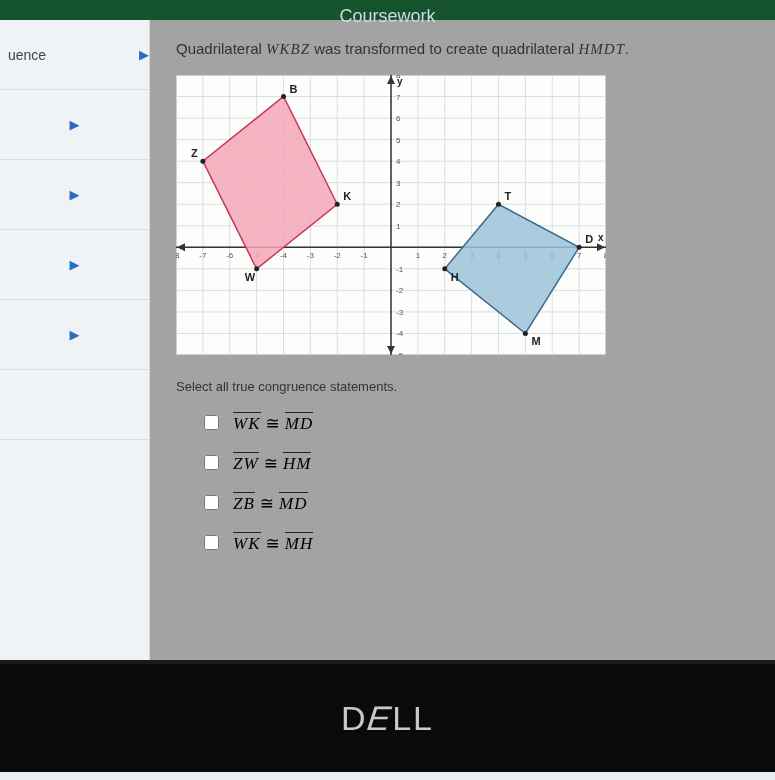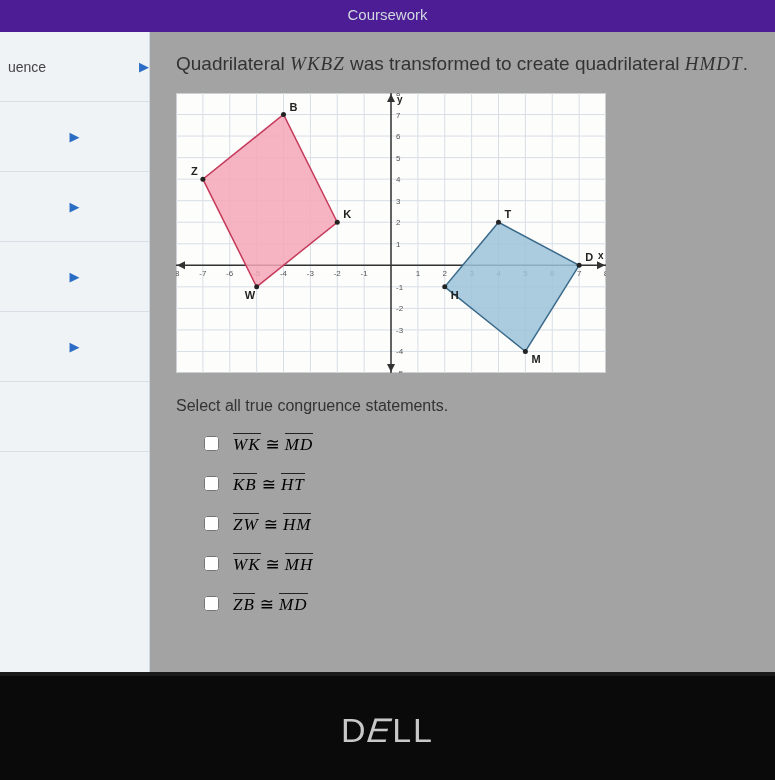--- a/index.html
+++ b/index.html
@@ -5,26 +5,26 @@
   * { box-sizing: border-box; margin: 0; padding: 0; }
   body {
     font-family: Arial, Helvetica, sans-serif;
     background: #e8eef2;
     width: 775px;
     height: 780px;
     overflow: hidden;
     position: relative;
   }
   .app-header {
-    background: #4c1d95;
+    background: #14532d;
     color: #d0d8e0;
-    font-size: 15px;
+    font-size: 18px;
     text-align: center;
     padding: 6px 0;
-    height: 32px;
+    height: 20px;
   }
   .workspace {
     display: flex;
     height: 640px;
     background: #a3a3a3;
   }
   .sidebar {
     width: 150px;
     background: #f0f3f6;
     border-right: 1px solid #d0d8e0;
@@ -51,33 +51,33 @@
   }
   .sidebar-row .label {
     margin-right: auto;
   }
   .content {
     flex: 1;
     padding: 18px 26px 10px 26px;
     overflow: hidden;
   }
   .prompt-line {
-    font-size: 19px;
+    font-size: 15px;
     color: #333;
     margin-bottom: 14px;
     line-height: 1.5;
   }
   .mathserif { font-family: "Times New Roman", Times, serif; font-style: italic; letter-spacing: 1px; }
   .graph-wrap {
     width: 430px;
     height: 280px;
     margin: 0 0 24px 0;
   }
   .instruction {
-    font-size: 16px;
+    font-size: 13px;
     color: #333;
     margin: 18px 0 18px 0;
   }
   .options { margin-left: 28px; }
   .opt {
     display: flex;
     align-items: center;
     margin-bottom: 18px;
     font-size: 17px;
   }
@@ -255,33 +255,29 @@
 
     <div class="instruction">Select all true congruence statements.</div>
 
     <div class="options" id="options-list">
         <div class="opt">
           <input type="checkbox" style="">
           <span><span class="seg">WK</span><span class="cong">≅</span><span class="seg">MD</span></span>
         </div>
         <div class="opt">
           <input type="checkbox" style="">
-          <span><span class="seg">KB</span><span class="cong">≅</span><span class="seg">HT</span></span>
-        </div>
-        <div class="opt">
-          <input type="checkbox" style="">
           <span><span class="seg">ZW</span><span class="cong">≅</span><span class="seg">HM</span></span>
         </div>
         <div class="opt">
           <input type="checkbox" style="">
+          <span><span class="seg">ZB</span><span class="cong">≅</span><span class="seg">MD</span></span>
+        </div>
+        <div class="opt">
+          <input type="checkbox" style="">
           <span><span class="seg">WK</span><span class="cong">≅</span><span class="seg">MH</span></span>
-        </div>
-        <div class="opt">
-          <input type="checkbox" style="">
-          <span><span class="seg">ZB</span><span class="cong">≅</span><span class="seg">MD</span></span>
         </div>
       </div>
 
   </div>
 </div>
 
 <div class="bezel">
   <div class="bezel-logo">D<span class="leaning">E</span>LL</div>
 </div>
 

